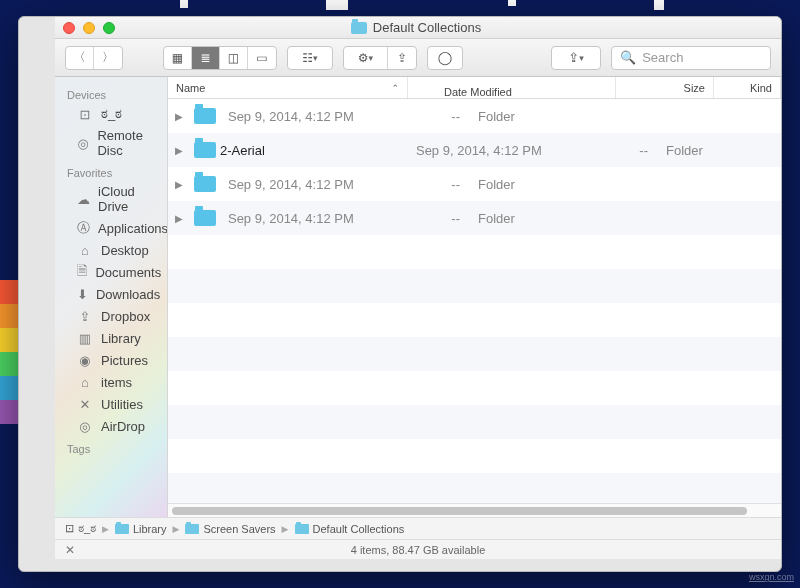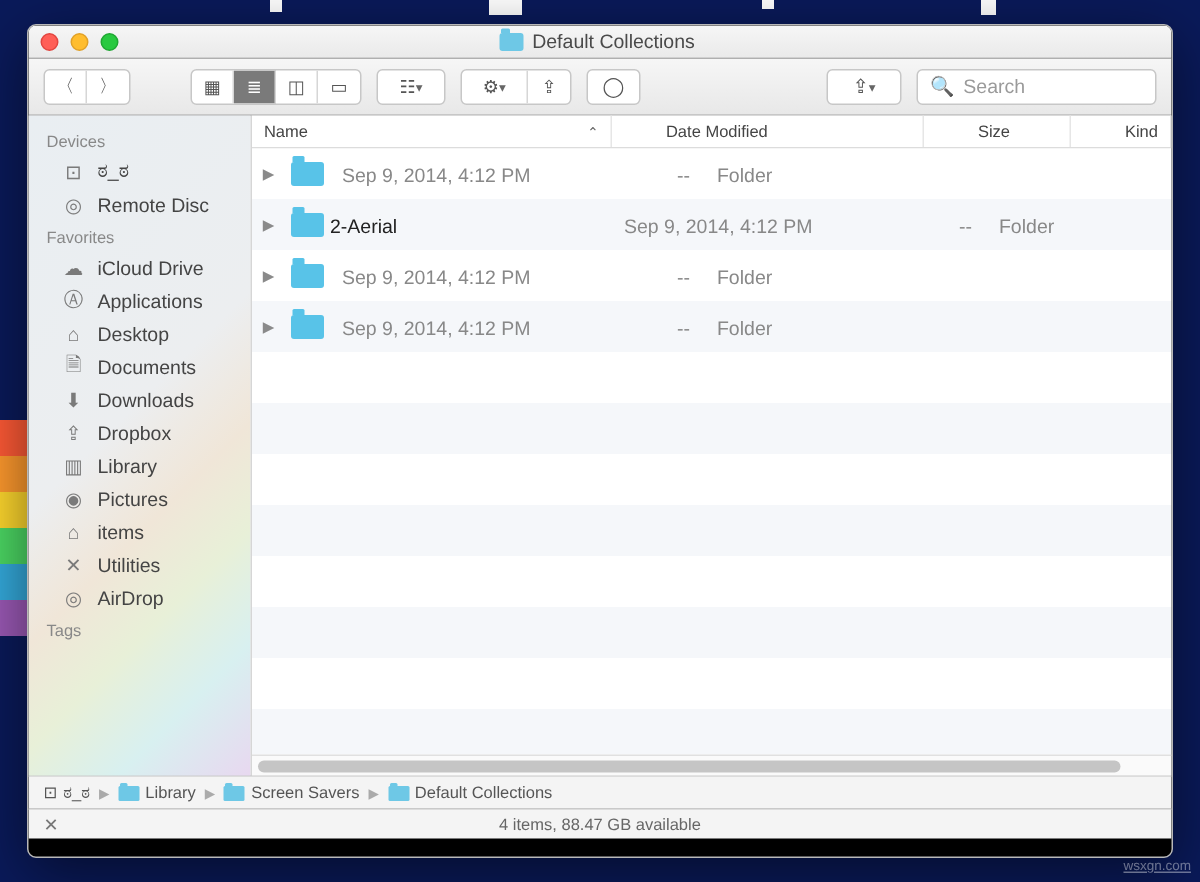--- a/index.html
+++ b/index.html
@@ -1,21 +1,21 @@
 <!DOCTYPE html>
 <html><head>
 <meta charset="utf-8">
 <style>
   * { box-sizing: border-box; margin: 0; padding: 0; }
   body { font-family: -apple-system, "Helvetica Neue", Arial, sans-serif; font-size: 13px; background:#0a1a5a; width:800px; height:588px; overflow:hidden; position:relative; }
   .stripes { position:absolute; left:0; top:280px; width:18px; }
   .stripes div { height:24px; width:18px; }
   .desktop-bits { position:absolute; top:0; left:0; width:800px; height:18px; }
   .desktop-bits span { position:absolute; background:#fff; }
-  .window { position:absolute; left:18px; top:16px; width:764px; height:556px; background:#000000; border-radius:6px; box-shadow:0 10px 40px rgba(0,0,0,.5); overflow:hidden; border:1px solid #b8b8b8; }
+  .window { position:absolute; left:18px; top:16px; width:764px; height:556px; background:#e5e5e5; border-radius:6px; box-shadow:0 10px 40px rgba(0,0,0,.5); overflow:hidden; border:1px solid #b8b8b8;padding-left:36px; }
   .titlebar { height:22px; background:linear-gradient(#f6f6f6,#eaeaea); border-bottom:1px solid #d0d0d0; display:flex; align-items:center; padding:0 8px; }
   .traffic { display:flex; gap:8px; }
   .tl { width:12px; height:12px; border-radius:50%; }
   .tl.r{background:#ff5f57;border:1px solid #e24640;}
   .tl.y{background:#ffbd2e;border:1px solid #e1a127;}
   .tl.g{background:#28c940;border:1px solid #1fa833;}
   .title { flex:1; text-align:center; display:flex; align-items:center; justify-content:center; gap:6px; color:#4a4a4a; font-size:13px; }
   .folder-glyph { width:16px; height:12px; background:#6ec8e6; border-radius:2px; position:relative; display:inline-block; }
   .folder-glyph:before{content:"";position:absolute;top:-3px;left:1px;width:6px;height:3px;background:#6ec8e6;border-radius:1px 1px 0 0;}
   .toolbar { height:38px; background:linear-gradient(#f6f6f6,#e8e8e8); border-bottom:1px solid #c7c7c7; display:flex; align-items:center; padding:0 10px; gap:10px; }
@@ -29,22 +29,22 @@
   .search { display:flex; align-items:center; background:#fff; border:1px solid #c7c7c7; border-radius:4px; height:24px; width:160px; padding:0 8px; color:#9a9a9a; font-size:13px; gap:6px;}
   .body { display:flex; height:440px; background:#fff; }
   .sidebar { width:192px; background:linear-gradient(135deg,#e9eef2 0%,#eceef0 45%,#f0e6d8 60%,#e8f0d8 72%,#d8f0f0 85%,#e8d8f0 100%); border-right:1px solid #d6d6d6; overflow:hidden; padding-top:6px;}
   .section-label{color:#888;font-size:11px;padding:6px 12px 2px;font-weight:500;}
   .side-item{display:flex;align-items:center;gap:8px;padding:3px 12px 3px 22px;color:#444;font-size:13px;}
   .side-icon{width:16px;height:16px;display:flex;align-items:center;justify-content:center;color:#7a7a7a;font-size:13px;}
   .content{flex:1;display:flex;flex-direction:column;}
   .col-header{height:22px;background:#fff;border-bottom:1px solid #dcdcdc;display:flex;align-items:center;font-size:11px;color:#444;gap:28px;}
   .col-header .col{padding:0 8px;border-right:1px solid #e6e6e6;height:100%;display:flex;align-items:center;}
   .col.name{flex:0 0 240px;justify-content:space-between;}
-  .col.date{flex:0 0 180px;}
-  .col.size{flex:0 0 70px;}
+  .col.date{flex:0 0 180px;align-items:flex-end;}
+  .col.size{flex:0 0 70px;justify-content:flex-end;}
   .col.kind{flex:1;}
   .rows{flex:1;overflow:auto;background:repeating-linear-gradient(#ffffff 0 34px,#f5f7fa 34px 68px);}
   .row{height:34px;display:flex;align-items:center;font-size:13px;}
   .row .disclosure{width:22px;text-align:center;color:#8a8a8a;font-size:10px;}
   .row .ricon{width:30px;display:flex;justify-content:center;}
   .row .rname{flex:0 0 188px;color:#222;}
   .row .rdate{flex:0 0 180px;color:#888;padding-left:8px;}
   .row .rsize{flex:0 0 70px;text-align:right;color:#888;padding-right:10px;}
   .row .rkind{flex:1;color:#888;padding-left:8px;}
   .big-folder{width:22px;height:16px;background:#58c3e8;border-radius:2px;position:relative;}

